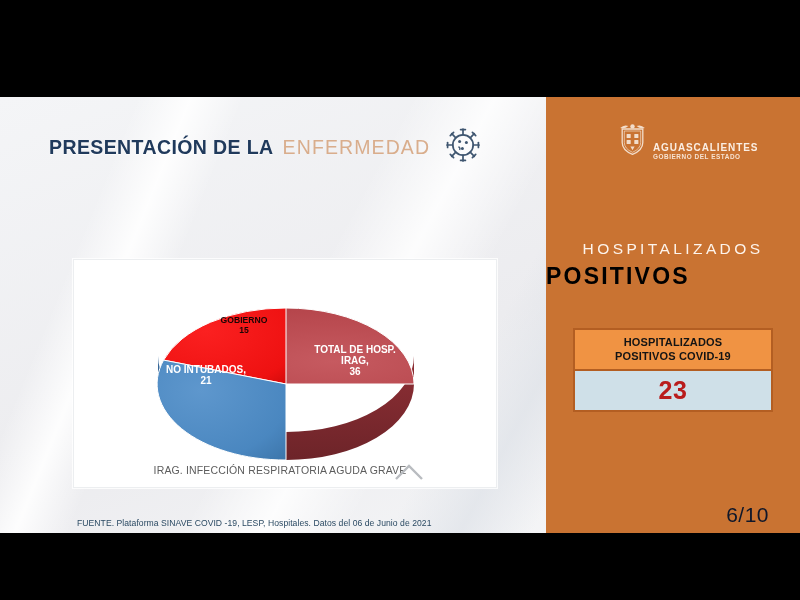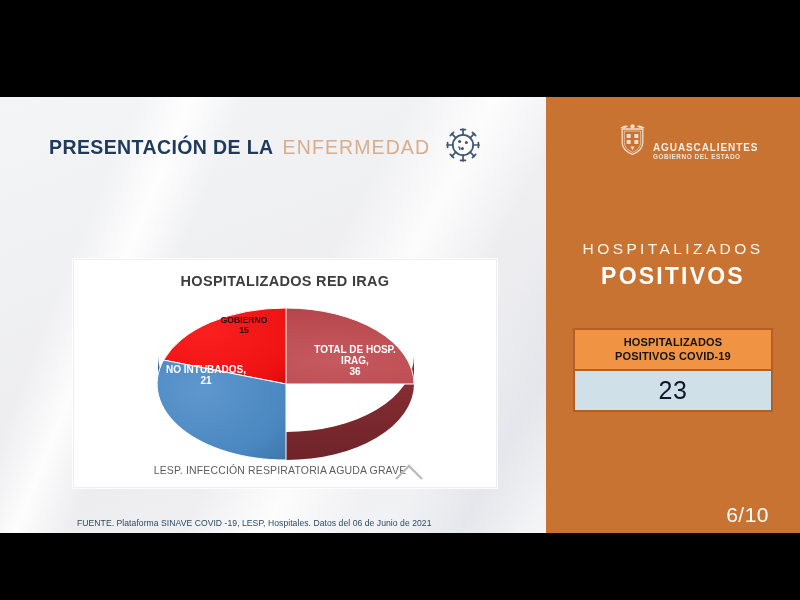--- a/index.html
+++ b/index.html
@@ -91,44 +91,44 @@
   }
   .logo-sub{
     font-size:6.4px; font-weight:bold; color:#f7e3d2; letter-spacing:.55px; line-height:1;
   }
 
   .side-h1{
     position:absolute; left:0; right:0; top:143px; text-align:center;
     font-size:15.5px; font-weight:400; color:#fdf4ec; letter-spacing:3.4px;
   }
   .side-h2{
-    position:absolute; left:0; right:0; top:166px; text-align:center;
-    font-size:23px; font-weight:bold; color:#ffffff; letter-spacing:2.2px;
+    position:absolute; left:0; right:0; top:166px; 
+    font-size:23px; font-weight:bold; color:#000000; letter-spacing:2.2px;
   }
 
   .statbox{
     position:absolute; left:27px; top:231px; width:200px; height:84px;
     border:2px solid #b35e22;
   }
   .stat-head{
     height:41px; background:#f09343; display:flex; flex-direction:column;
     align-items:center; justify-content:center; gap:1px;
     border-bottom:2px solid #b35e22;
   }
   .stat-head span{
     font-size:11px; font-weight:bold; color:#141414; letter-spacing:.15px; line-height:1.18;
   }
   .stat-body{
     height:39px; background:#cfe0e8; display:flex; align-items:center; justify-content:center;
   }
-  .stat-val{ font-size:25px; font-weight:normal; color:#0f172a; letter-spacing:.5px; }
+  .stat-val{ font-size:25px; font-weight:bold; color:#b91c1c; letter-spacing:.5px; }
 
   .pageno{
     position:absolute; right:31px; bottom:6px;
-    font-size:21px; font-weight:400; color:#ffffff; letter-spacing:.5px;
+    font-size:21px; font-weight:400; color:#0f172a; letter-spacing:.5px;
   }
 </style>
 </head>
 <body>
 
 <div class="frame">
 
   <div class="slide">
 
     <div class="title-row">
@@ -161,21 +161,20 @@
             <circle cx="19.4" cy="23.6" r="1.5"></circle>
           </g>
           <g stroke="#3f5670" stroke-width="1.3" fill="none">
             <path d="M15.5 21.6 q2.2 1.4 1.1 3.4"></path>
           </g>
         </svg>
       </span>
     </div>
 
     <div class="chart-box">
-      <div class="chart-title">HOSPITALIZADOS RED IRAG</div>
 
       <div class="pie-wrap">
         <svg class="pie-svg" width="324" height="168" viewBox="0 0 324 168">
           <defs>
             <linearGradient id="gRedSide" x1="0" y1="0" x2="0" y2="1">
               <stop offset="0" stop-color="#8f2f35"></stop>
                 <stop offset="1" stop-color="#6d2429"></stop>
             </linearGradient>
             <linearGradient id="gBlueSide" x1="0" y1="0" x2="0" y2="1">
               <stop offset="0" stop-color="#37699b"></stop>
@@ -219,21 +218,21 @@
           <div>21</div>
         </div>
 
         <div class="slice-lbl lbl-total">
           <div>TOTAL DE HOSP. IRAG,</div>
           <div>36</div>
         </div>
       </div>
     </div>
 
-    <div class="irag-note">LESP. INFECCIÓN RESPIRATORIA AGUDA GRAVE</div>
+    <div class="irag-note">IRAG. INFECCIÓN RESPIRATORIA AGUDA GRAVE</div>
     <span class="chev">
       <svg width="30" height="18" viewBox="0 0 30 18">
         <path d="M2 16 L15 3 L28 16" fill="none" stroke="#b9bcc0" stroke-width="2.4"></path>
       </svg>
     </span>
 
     <div class="source">FUENTE. Plataforma SINAVE COVID -19, LESP, Hospitales. Datos del 06 de Junio de 2021</div>
 
     <div class="side">
 

